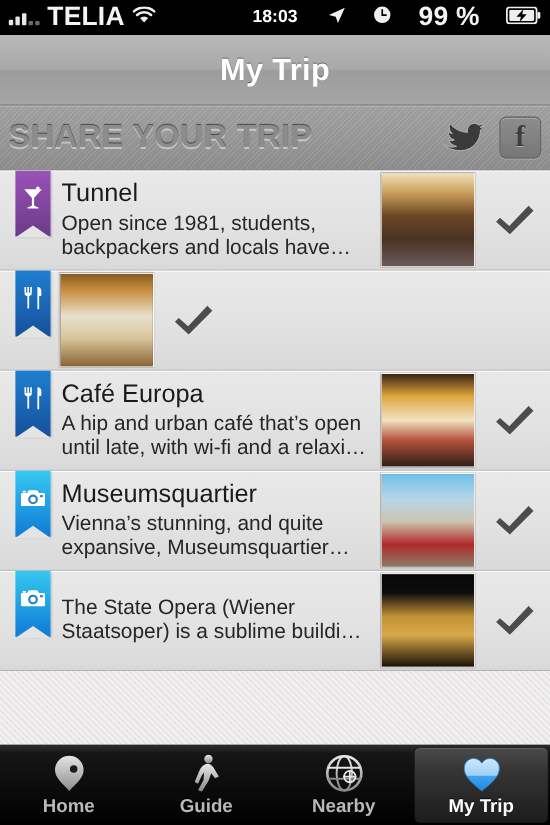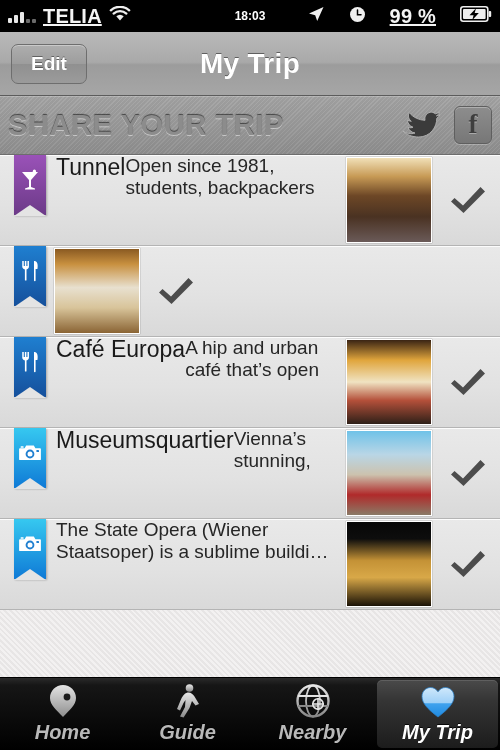--- a/index.html
+++ b/index.html
@@ -27,24 +27,24 @@
     box-sizing: border-box;
   }
   .sb-left { display: flex; align-items: center; gap: 7px; flex: 0 0 auto; }
   .sb-center {
     position: absolute; left: 0; right: 0; top: 0; height: 32px;
     display: flex; align-items: center; justify-content: center;
     pointer-events: none;
   }
   .sb-right { margin-left: auto; display: flex; align-items: center; gap: 24px; }
   .sb-text {
-    color: #f4f4f4; font-size: 20px; font-weight: bold;
-    letter-spacing: 0.2px; line-height: 1; text-decoration: underline;
-  }
-  .sb-time { color: #ffffff; font-size: 12px; font-weight: bold; }
+    color: #f4f4f4; font-size: 24px; font-weight: bold;
+    letter-spacing: 0.2px; line-height: 1;
+  }
+  .sb-time { color: #ffffff; font-size: 16px; font-weight: bold; }
   .signal { display: flex; align-items: flex-end; gap: 2px; height: 14px; }
   .signal i { display:block; width: 4px; background: #e8e8e8; border-radius: 1px; }
   .signal i:nth-child(1){height:5px}
   .signal i:nth-child(2){height:8px}
   .signal i:nth-child(3){height:11px}
   .signal i:nth-child(4){height:4px;background:#6a6a6a}
   .signal i:nth-child(5){height:4px;background:#6a6a6a}
 
   
   .navbar {
@@ -138,21 +138,21 @@
   .ribbon::after {
     content: ""; position: absolute; left: 0; bottom: -0.5px;
     width: 0; height: 0;
     border-left: 16px solid transparent;
     border-right: 16px solid transparent;
     border-bottom: 11px solid #e4e4e4;
   }
   .ribbon svg { position: relative; z-index: 1; margin-top: -6px; }
   .row-text {
     flex: 1 1 auto;
-    display: flex; flex-direction: row; justify-content: center;
+    display: flex; flex-direction: column; justify-content: center;
     padding: 0 6px 0 6px;
     min-width: 0;
   }
   .row-title {
     font-size: 23px; color: #1a1a1a; line-height: 1.08;
     margin-bottom: 5px; white-space: nowrap;
   }
   .row-desc {
     font-size: 19px; color: #262626; line-height: 1.17;
     max-height: 46px; overflow: hidden;
@@ -189,24 +189,23 @@
     gap: 3px;
     cursor: pointer;
     margin: 2px;
     border-radius: 5px;
   }
   .tab.active {
     background: linear-gradient(to bottom, #4a4a4a 0%, #353535 30%, #1c1c1c 100%);
     box-shadow: inset 0 1px 0 rgba(255,255,255,0.12);
   }
   .tab-label {
-    font-size: 20px; font-weight: bold;
+    font-size: 17px; font-weight: bold;
     color: #b9b9b9;
     text-shadow: 0 -1px 0 rgba(0,0,0,0.8);
-    font-style: italic;
   }
   .tab.active .tab-label { color: #ffffff; }
   .tab-icon { height: 34px; display: flex; align-items: flex-end; }
 </style>
 </head>
 <body>
 
 <div id="phone">
 
   <div class="statusbar">
@@ -248,21 +247,20 @@
           <rect x="0.8" y="0.8" width="27" height="14.4" rx="2.4" fill="none" stroke="#eee" stroke-width="1.6"></rect>
           <rect x="28.6" y="5" width="2.6" height="6" rx="1" fill="#eee"></rect>
           <rect x="3" y="3" width="22.6" height="10" rx="1" fill="#eee"></rect>
           <path d="M16 2.2 L9.5 9.2 L13.6 9.2 L12.2 14.2 L18.8 7 L14.7 7 Z" fill="#000"></path>
         </svg>
       </span>
     </div>
   </div>
 
   <div class="navbar">
-    <button class="edit-btn">Edit</button>
     <div class="nav-title">My Trip</div>
   </div>
 
   <div class="sharebar">
     <span class="share-title">SHARE YOUR TRIP</span>
     <div class="share-icons">
       <span class="tw-icon">
         <svg width="42" height="34" viewBox="0 0 42 34">
           <path d="M3 23 C6 25.5 11 26.5 15 25 C11.5 24.5 9 22 8 19.5 C10 20 12 19.8 13 19.2
                    C9.5 18 7.5 15.2 7.6 12 C8.8 12.8 10 13.2 11.3 13.3

